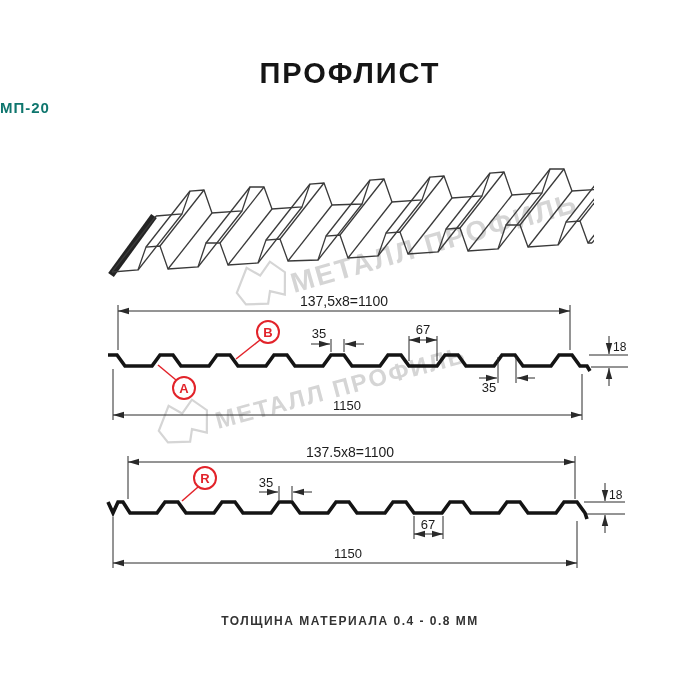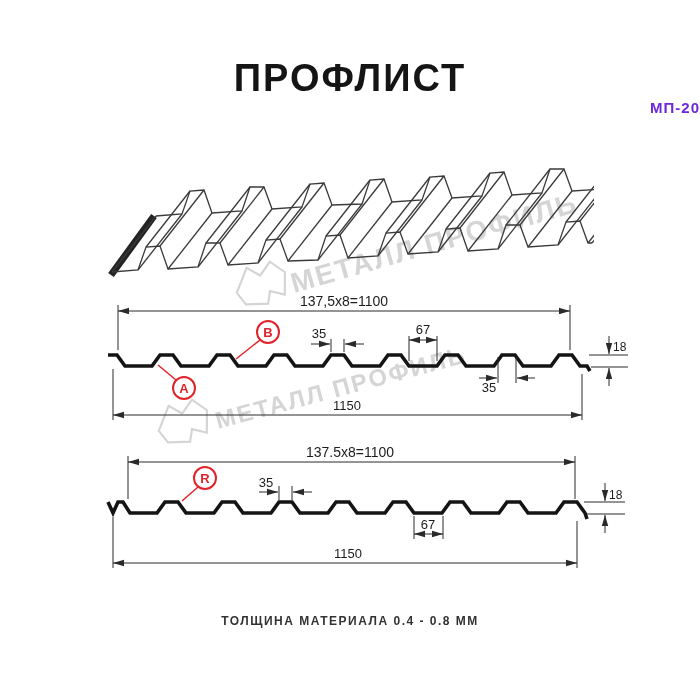--- a/index.html
+++ b/index.html
@@ -1,21 +1,21 @@
 <!DOCTYPE html>
 <html><head>
 <meta charset="utf-8">
 <style>
   html,body{margin:0;padding:0;background:#ffffff;}
   .page{position:relative;width:700px;height:700px;background:#ffffff;overflow:hidden;
         font-family:"Liberation Sans", sans-serif;}
   .title{position:absolute;top:57px;left:0;width:700px;text-align:center;
-         font-size:38px;font-weight:bold;letter-spacing:2px;color:#151515;}
-  .subtitle{position:absolute;top:99px;left:0;width:700px;text-align:right;
-         font-size:15px;font-weight:bold;letter-spacing:1px;color:#6d28d9;}
+         font-size:29px;font-weight:bold;letter-spacing:2px;color:#151515;}
+  .subtitle{position:absolute;top:99px;left:0;width:700px;text-align:left;
+         font-size:15px;font-weight:bold;letter-spacing:1px;color:#0f766e;}
   .footer{position:absolute;top:614px;left:0;width:700px;text-align:center;
          font-size:12px;font-weight:bold;letter-spacing:1.5px;color:#333333;}
   svg{position:absolute;left:0;top:0;}
   .dim{stroke:#2a2a2a;stroke-width:1;fill:none;}
   .profile{stroke:#141414;stroke-width:3.6;fill:none;}
   .sheet{stroke:#3a3a3a;stroke-width:1.3;fill:none;}
   .dimtxt{font-family:"Liberation Sans",sans-serif;font-size:13px;fill:#1c1c1c;}
   .formula{font-family:"Liberation Sans",sans-serif;font-size:14px;fill:#1c1c1c;}
   .small{font-size:12px;}
   .red{stroke:#e2232a;fill:none;}

